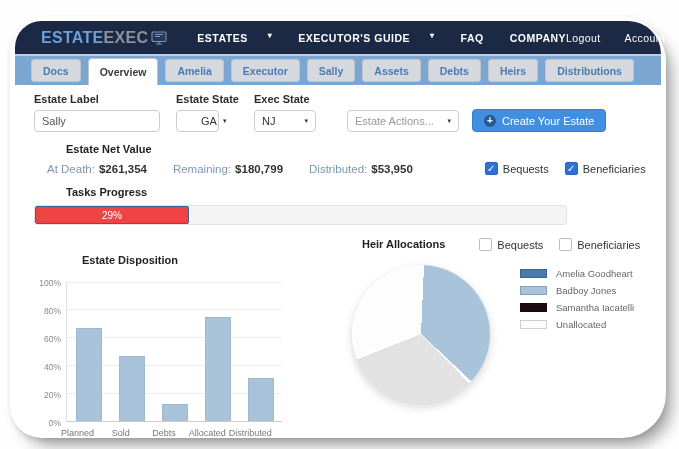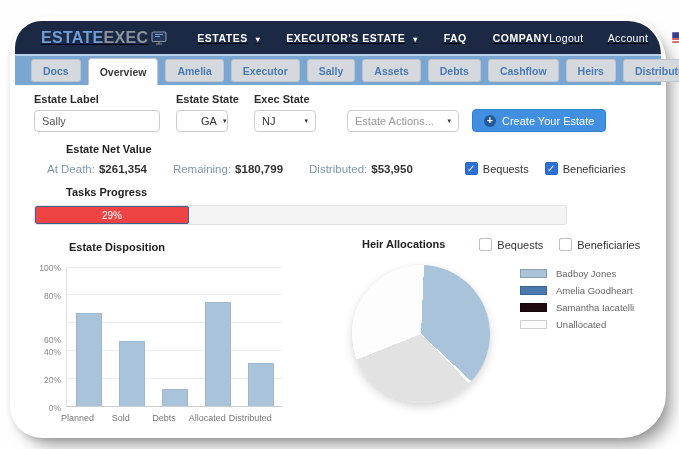--- a/index.html
+++ b/index.html
@@ -10,28 +10,28 @@
   }
   .card{
     position:absolute;left:10px;top:16px;width:656px;height:422px;
     background:#fff;border-radius:40px 46px 44px 32px;
     box-shadow:9px 11px 16px -4px rgba(0,0,0,0.38), 0 2px 5px rgba(0,0,0,0.10);
     padding:5px;box-sizing:border-box;
   }
   
   .navbar{
     height:33px;background:#1b2945;border-radius:32px 40px 0 0;
-    display:flex;align-items:center;padding:0 18px 0 26px;text-decoration:underline;
+    display:flex;align-items:center;padding:0 18px 0 26px;
   }
   .logo{display:flex;align-items:center;font-weight:bold;font-size:16px;letter-spacing:.3px;cursor:pointer;}
   .logo-estate{color:#6f9fd6;}
   .logo-exec{color:#8d939c;}
   .logo svg{margin-left:3px;display:block;}
   .nav-menu{display:flex;gap:26px;margin-left:30px;}
-  .nav-item{color:#fff;font-size:10.5px;font-weight:600;letter-spacing:.5px;display:flex;align-items:flex-end;gap:8px;cursor:pointer;white-space:nowrap;}
+  .nav-item{color:#fff;font-size:10.5px;font-weight:600;letter-spacing:.5px;display:flex;align-items:flex-start;gap:20px;cursor:pointer;white-space:nowrap;}
   .nav-caret{font-size:8px;line-height:1;}
   .nav-right{margin-left:auto;display:flex;align-items:center;gap:24px;}
   .nav-link{color:#fff;font-size:10.5px;letter-spacing:.4px;cursor:pointer;}
   .flag{display:block;cursor:pointer;}
   
   .tabbar{
     height:31px;background:#7ba6d2;border-top:2px solid #b9d0e8;
     display:flex;align-items:flex-start;padding:0 14px 0 16px;box-sizing:border-box;
   }
   .tab{
@@ -66,21 +66,21 @@
   .create-btn{
     height:23px;align-self:flex-end;background:#418fe0;color:#fff;border-radius:4px;
     font-size:11px;display:flex;align-items:center;gap:6px;padding:0 11px;
     border:1px solid #2f7fd4;cursor:pointer;box-sizing:border-box;white-space:nowrap;
   }
   .create-icon{
     width:12px;height:12px;border-radius:50%;background:rgba(8,35,75,0.5);
     color:#fff;font-size:10px;line-height:12px;text-align:center;font-weight:bold;
   }
   .section-title{font-size:11px;font-weight:bold;color:#222;margin:11px 0 7px;padding-left:32px;}
-  .netvalue-row{display:flex;align-items:flex-end;padding-left:13px;font-size:11.5px;}
+  .netvalue-row{display:flex;align-items:flex-end;padding-left:13px;font-size:11.5px;gap:20px;}
   .stat{margin-right:26px;white-space:nowrap;}
   .stat-label{color:#7d96b0;margin-right:4px;}
   .stat-value{color:#333;font-weight:bold;}
   .cb-group{display:flex;gap:16px;}
   .cb-group.nv{margin-left:26px;}
   .checkbox{display:flex;align-items:center;gap:5px;font-size:11px;color:#333;cursor:pointer;}
   .box{width:13px;height:13px;border-radius:2px;box-sizing:border-box;}
   .box.checked{background:#2f6fd6;border:1px solid #2a63c0;color:#fff;font-size:10px;line-height:12px;text-align:center;}
   .box.unchecked{background:#fff;border:1px solid #b9bfc6;}
   .progress-track{
@@ -132,21 +132,21 @@
           <path d="M8 10.5v1.8M5 13h6" stroke="#8d939c" stroke-width="1.2"></path>
         </svg>
       </span>
     </div>
     <div class="nav-menu">
         <div class="nav-item">
           <span>ESTATES</span>
           <span class="nav-caret">▾</span>
         </div>
         <div class="nav-item">
-          <span>EXECUTOR'S ESTATE</span>
+          <span>EXECUTOR'S GUIDE</span>
           <span class="nav-caret">▾</span>
         </div>
         <div class="nav-item">
           <span>FAQ</span>
         </div>
         <div class="nav-item">
           <span>COMPANY</span>
         </div>
       </div>
     <div class="nav-right">
@@ -172,38 +172,37 @@
 
   <div class="tabbar">
     <div id="tabs" style="display:flex;">
         <div class="tab">Docs</div>
         <div class="tab active">Overview</div>
         <div class="tab">Amelia</div>
         <div class="tab">Executor</div>
         <div class="tab">Sally</div>
         <div class="tab">Assets</div>
         <div class="tab">Debts</div>
-        <div class="tab">Cashflow</div>
         <div class="tab">Heirs</div>
         <div class="tab">Distributions</div>
       </div>
 
   </div>
 
   <div class="content">
 
 
     <div class="form-row">
       <div class="fgroup" style="margin-right:16px;">
         <span class="flabel">Estate Label</span>
         <input class="tinput" type="text" value="Sally" style="">
       </div>
       <div class="fgroup" style="margin-right:15px;">
         <span class="flabel">Estate State</span>
-        <div class="select" style="width:52px;padding-left:24px;">
+        <div class="select" style="width:43px;padding-left:24px;">
           <span>GA</span>
           <span class="sel-caret">▾</span>
         </div>
       </div>
       <div class="fgroup" style="margin-right:31px;">
         <span class="flabel">Exec State</span>
         <div class="select" style="width:62px;">
           <span>NJ</span>
           <span class="sel-caret">▾</span>
         </div>
@@ -242,27 +241,27 @@
     <div class="section-title">Tasks Progress</div>
     <div class="progress-track">
       <div class="progress-fill" id="progress-fill" style="width: 29%;">
         <span>29%</span>
       </div>
     </div>
 
     <div class="charts">
 
       <div class="left-chart">
-        <div class="section-title" style="margin:3px;">Estate Disposition</div>
+        <div class="section-title" style="margin:16px;">Estate Disposition</div>
         <div class="bar-chart">
           <div id="bar-ylabels">
               <div class="ylabel" style="top: 136px;">0%</div>
               <div class="ylabel" style="top: 108px;">20%</div>
               <div class="ylabel" style="top: 80px;">40%</div>
-              <div class="ylabel" style="top: 68px;">60%</div>
+              <div class="ylabel" style="top: 52px;">60%</div>
               <div class="ylabel" style="top: 24px;">80%</div>
               <div class="ylabel" style="top: -4px;">100%</div>
             </div>
           <div class="plot">
             <div id="bar-grid">
                 <div class="gridline" style="top: 111px;"></div>
                 <div class="gridline" style="top: 83px;"></div>
                 <div class="gridline" style="top: 55px;"></div>
                 <div class="gridline" style="top: 27px;"></div>
                 <div class="gridline" style="top: 0px;"></div>
@@ -306,26 +305,26 @@
               <label class="checkbox">
                 <span class="box unchecked"></span>
                 <span>Beneficiaries</span>
               </label>
             </span>
         </div>
         <div class="pie-row">
           <div class="pie" id="pie" style="background: conic-gradient(rgb(255, 255, 255) 0%, rgb(255, 255, 255) 0.7%, rgb(169, 196, 218) 0.7%, rgb(169, 196, 218) 37%, rgb(255, 255, 255) 37%, rgb(255, 255, 255) 37.7%, rgb(226, 226, 226) 37.7%, rgb(226, 226, 226) 69%, rgb(255, 255, 255) 69%, rgb(255, 255, 255) 69.7%, rgb(253, 253, 253) 69.7%, rgb(253, 253, 253) 100%);"></div>
           <div class="legend" id="pie-legend">
               <div class="legend-row">
+                <span class="swatch" style="background: rgb(74, 121, 176);"></span>
+                <span class="legend-label">Amelia Goodheart</span>
+              </div>
+              <div class="legend-row">
                 <span class="swatch" style="background: rgb(169, 196, 218);"></span>
                 <span class="legend-label">Badboy Jones</span>
-              </div>
-              <div class="legend-row">
-                <span class="swatch" style="background: rgb(74, 121, 176);"></span>
-                <span class="legend-label">Amelia Goodheart</span>
               </div>
               <div class="legend-row">
                 <span class="swatch" style="background: rgb(29, 11, 16);"></span>
                 <span class="legend-label">Samantha Iacatelli</span>
               </div>
               <div class="legend-row">
                 <span class="swatch" style="background: rgb(253, 253, 253);"></span>
                 <span class="legend-label">Unallocated</span>
               </div>
             </div>

